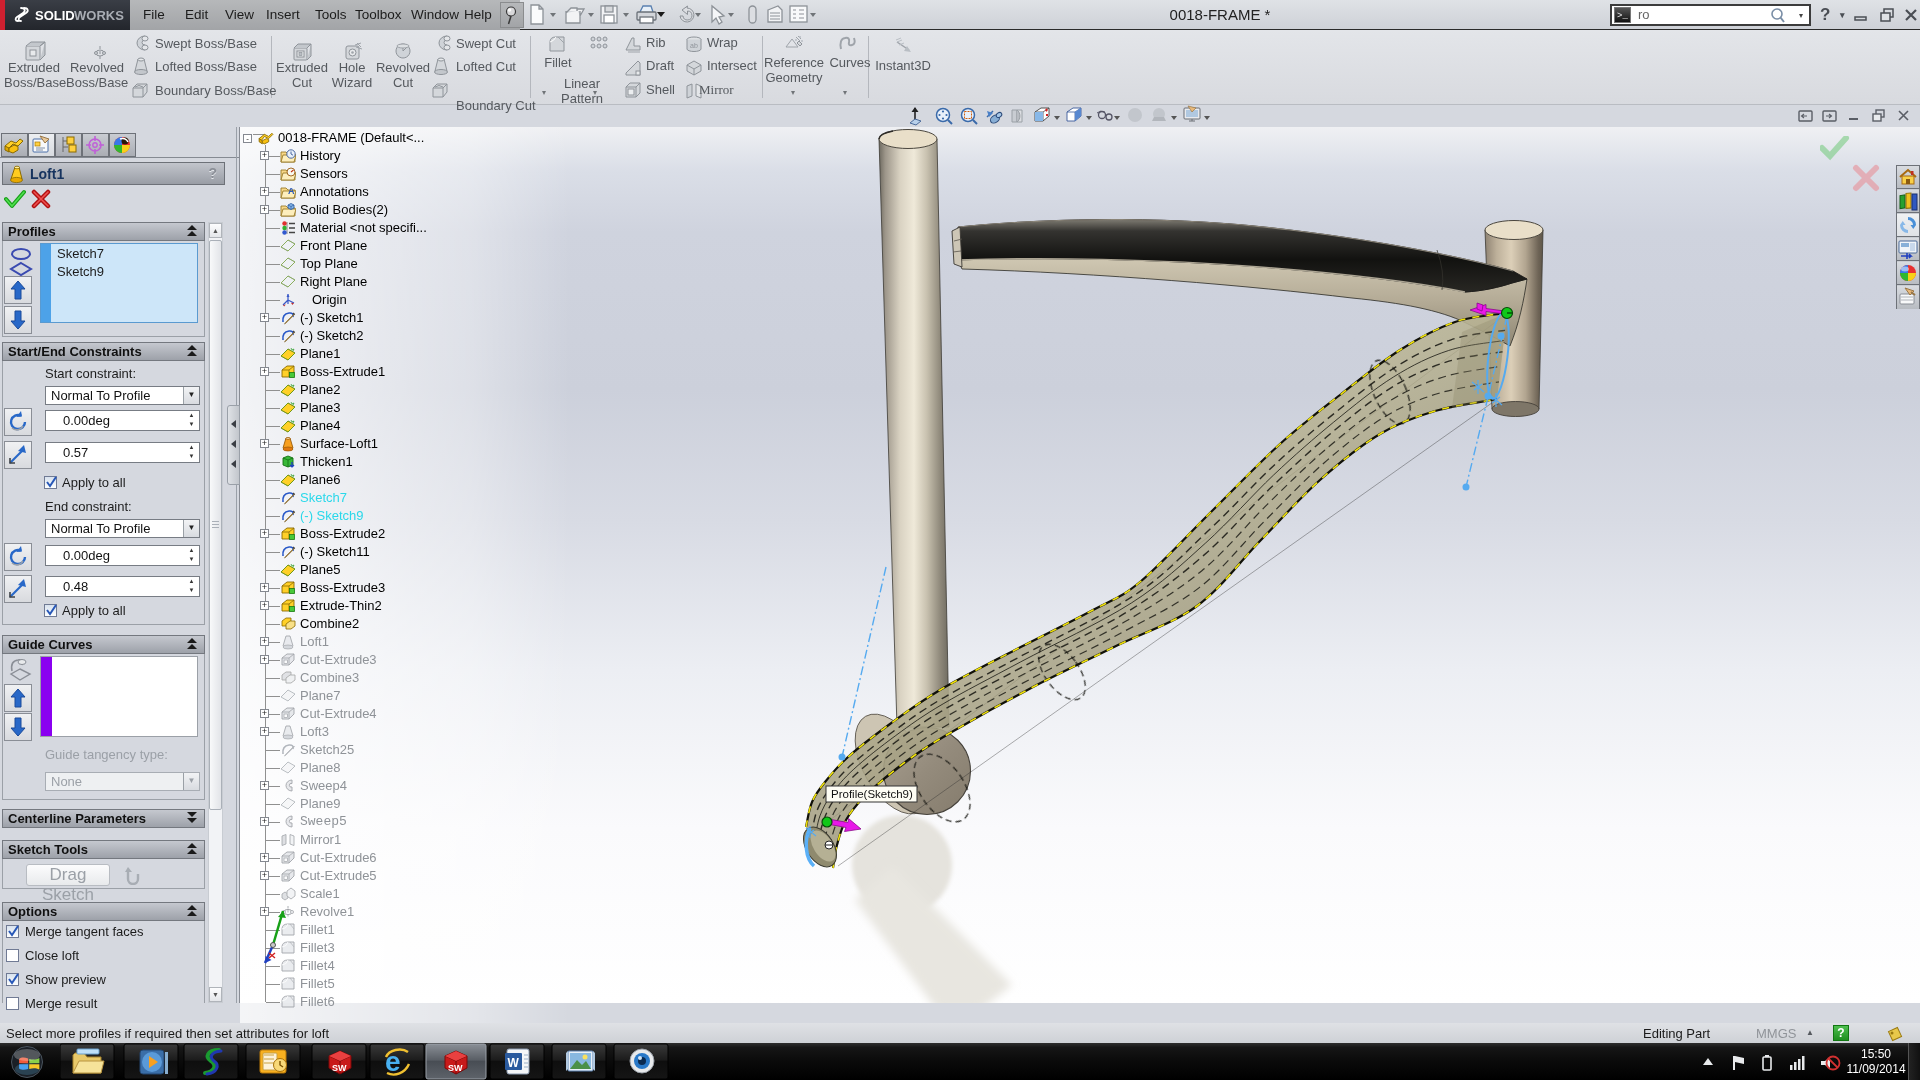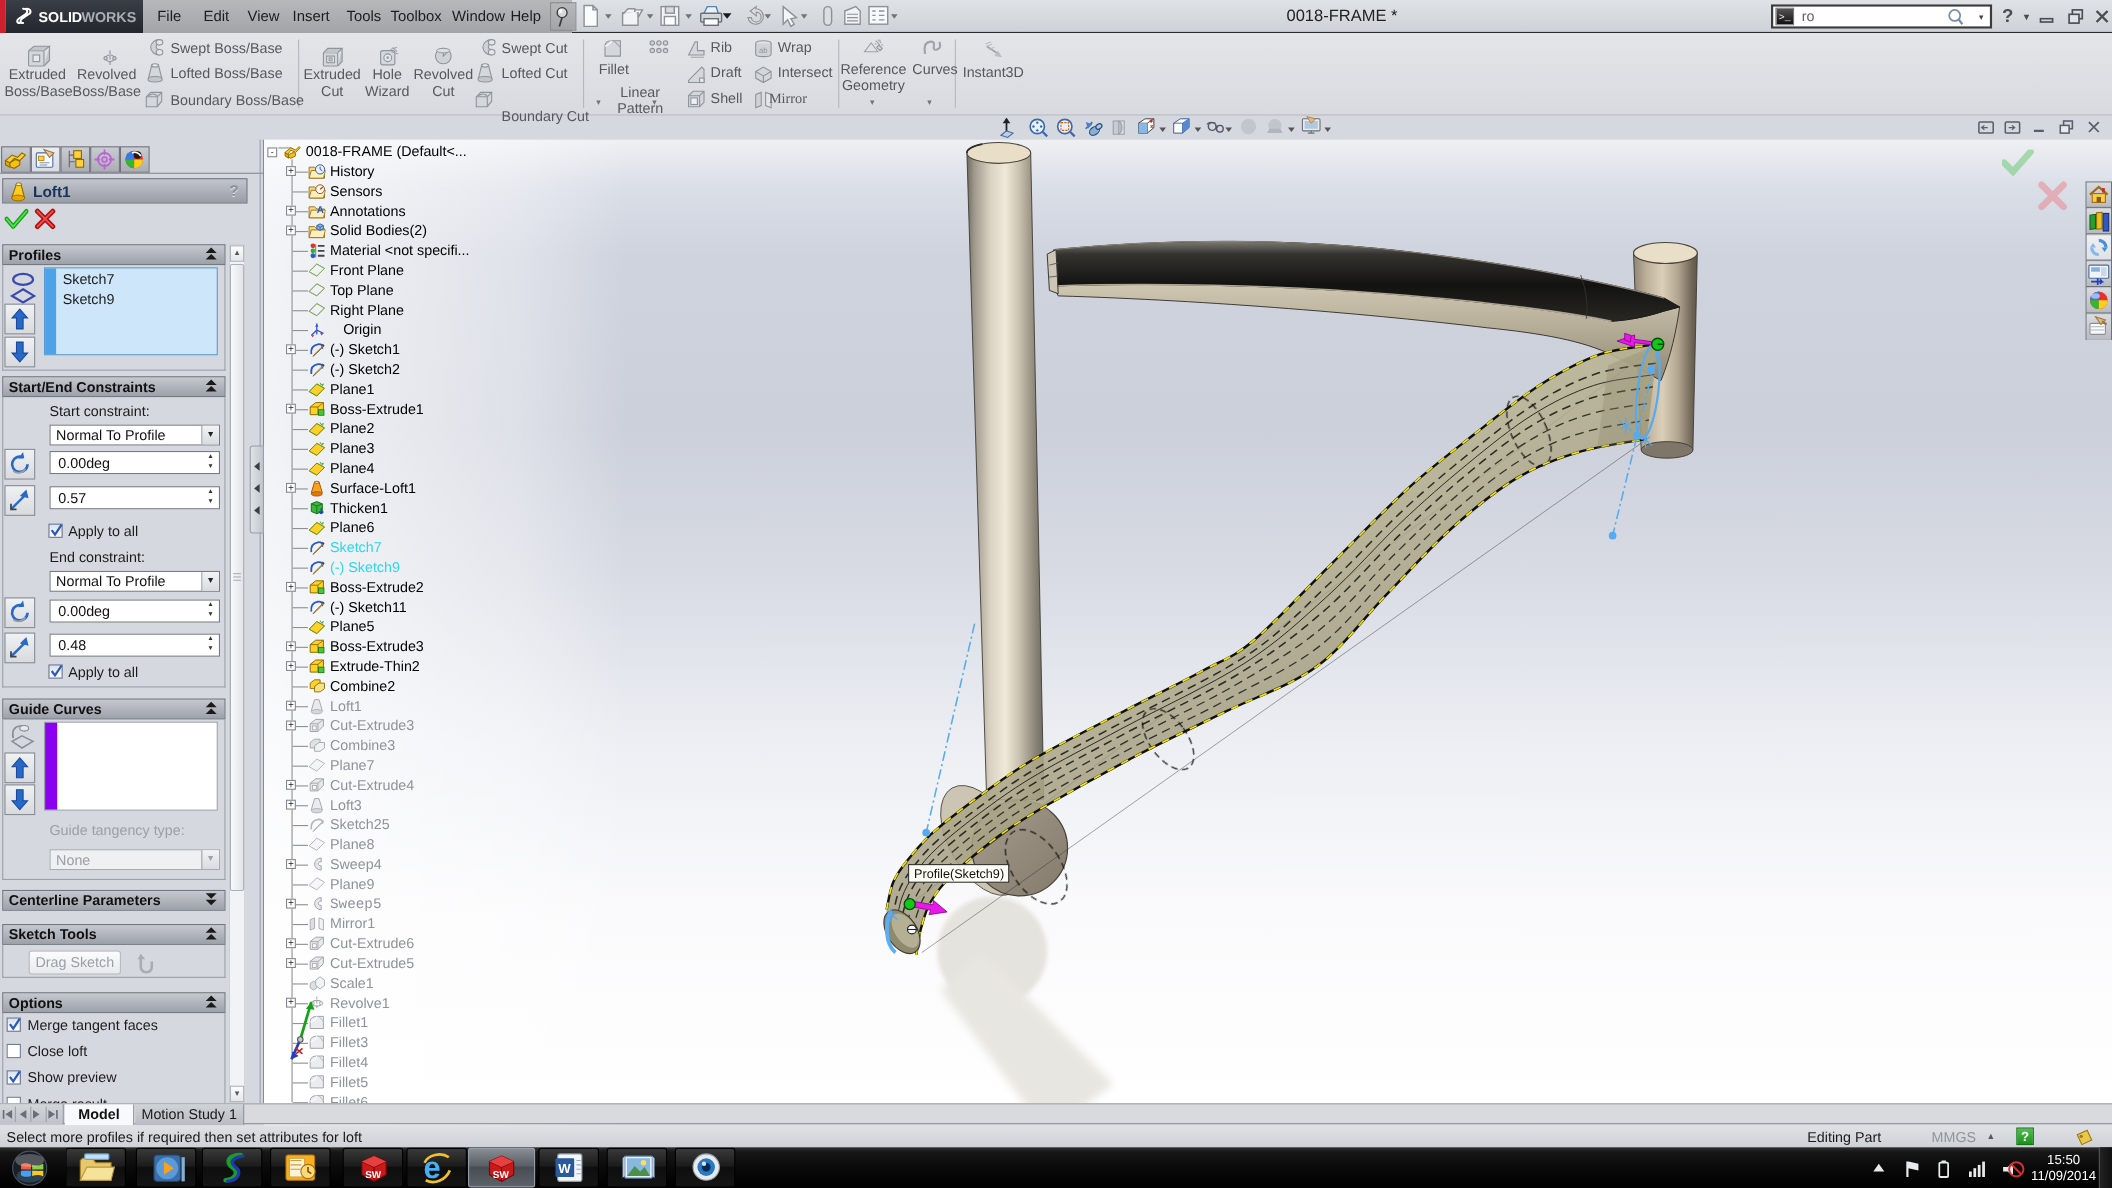--- a/index.html
+++ b/index.html
@@ -45,21 +45,21 @@
 .pmtab.active { background:linear-gradient(#eceef1,#d8dbe0); }
 .grphead { position:absolute; left:2px; width:203px; height:19px; background:linear-gradient(#c5c8cf,#9da1a9); border:1px solid #74787f; font-size:13px; font-weight:bold; color:#101010; line-height:18px; padding-left:5px;}
 .grpbox { position:absolute; left:2px; width:203px; border:1px solid #9ba0a7; border-top:none; }
 .chev { position:absolute; right:5px; top:1px; width:12px; height:16px; }
 .chev b, .chev i { position:absolute; left:0; width:0; height:0; border-left:5px solid transparent; border-right:5px solid transparent; border-bottom:5px solid #1a1a1a; }
 .chev b { top:1px; } .chev i { top:7px; }
 .chevd b, .chevd i { border-bottom:none; border-top:5px solid #1a1a1a; }
 .plabel { position:absolute; font-size:13px; color:#1c1c1c; }
 .pdrop { position:absolute; left:45px; width:155px; height:19px; background:#fff; border:1px solid #777c84; font-size:13px; color:#111; line-height:17px; padding-left:5px; }
 .pdrop .da { position:absolute; right:0px; top:0px; width:16px; height:17px; background:linear-gradient(#f2f3f5,#d8dbe0); border-left:1px solid #9aa0a6; text-align:center; font-size:8px; line-height:16px; color:#222;}
-.pfield { position:absolute; left:45px; width:155px; height:21px; background:#fff; border:1px solid #777c84; font-size:13px; color:#111; line-height:19px; padding-left:7px;}
+.pfield { position:absolute; left:45px; width:155px; height:21px; background:#fff; border:1px solid #777c84; font-size:13px; color:#111; line-height:19px; padding-left:17px;}
 .spin { position:absolute; right:1px; top:0px; width:13px; height:19px; font-size:6px; color:#333; text-align:center; line-height:9px;}
 .ibtn { position:absolute; left:4px; width:28px; height:28px; background:linear-gradient(#f0f1f3,#d8dade); border:1px solid #8a8e96; }
 .cbox { position:absolute; width:13px; height:13px; background:#fff; border:1px solid #707a94; }
 .cbox.grad { background:linear-gradient(#d8e2ee,#fdfefe); }
 .cbox svg { position:absolute; left:0px; top:-2px; }
 
 #mtabs { position:absolute; left:0; top:1003px; width:1920px; height:19px; background:#d8dade; border-top:1px solid #9ea2a8; border-bottom:1px solid #8f939b;}
 #statusbar { position:absolute; left:0; top:1023px; width:1920px; height:20px; background:linear-gradient(#dfe1e5,#ced1d6); font-size:13px; color:#1a1a1a; }
 #taskbar { position:absolute; left:0; top:1043px; width:1920px; height:37px; background:linear-gradient(#2e2e2e 0%, #161616 12%, #0a0a0a 50%, #000 100%); }
 </style>
@@ -1098,21 +1098,21 @@
     <div class="grphead" style="top:682px;">Centerline Parameters<span class="chev chevd">
           <b></b>
           <i></i>
         </span></div>
 
     <div class="grphead" style="top:713px;">Sketch Tools<span class="chev">
           <b></b>
           <i></i>
         </span></div>
     <div class="grpbox" style="top:732px;height:30px;"></div>
-    <div style="position:absolute;left:26px;top:737px;width:84px;height:22px;background:linear-gradient(#fcfcfd,#e8eaec);border:1px solid #b8bcc2;border-radius:3px;font-size:13px;color:#9ba0a7;text-align:center;line-height:20px;">Drag Sketch</div>
+    <div style="position:absolute;left:26px;top:737px;width:84px;height:22px;background:linear-gradient(#fcfcfd,#e8eaec);border:1px solid #b8bcc2;border-radius:3px;font-size:17px;color:#9ba0a7;text-align:center;line-height:20px;">Drag Sketch</div>
     <svg style="position:absolute;left:124px;top:738px" width="20" height="20" viewBox="0 0 20 20">
         <path d="M4,6 L4,14 a5,5 0 0,0 10,0 L14,9" fill="none" stroke="#a8adb4" stroke-width="2.4"></path>
         <path d="M1,7 L4,2 L8,7 Z" fill="#a8adb4"></path>
       </svg>
 
     <div class="grphead" style="top:775px;">Options<span class="chev">
           <b></b>
           <i></i>
         </span></div>
     <div class="grpbox" style="top:794px;height:82px;border-bottom:none;"></div>
@@ -1200,33 +1200,20 @@
             <path d="M14,6 l4,3" stroke="#9a7848" stroke-width="2"></path>
           </svg>
       </div>
     </div>
     <svg style="position:absolute;left:1820px;top:136px;" width="64" height="56" viewBox="0 0 64 56">
       <path d="M2,12 L10,20 L26,2" fill="none" stroke="#70c878" stroke-width="6" stroke-linecap="round" opacity="0.55"></path>
       <path d="M36,32 L56,52 M56,32 L36,52" stroke="#e89098" stroke-width="6" stroke-linecap="round" opacity="0.6"></path>
     </svg>
   </div>
 
-  <div id="mtabs">
-    <div style="position:absolute;left:0px;top:0px;width:58px;height:18px;background:linear-gradient(#d2d5da,#bfc2c8);border-right:1px solid #8f939b;">
-      <svg width="58" height="18" viewBox="0 0 58 18" fill="#6a6e76">
-          <path d="M4,9 l6,-4 v8 z M3,5 v8 h-1.5 v-8 z" transform="translate(1,0)"></path>
-          <path d="M18,9 l6,-4 v8 z"></path>
-          <path d="M36,9 l-6,-4 v8 z"></path>
-          <path d="M50,9 l-6,-4 v8 z M51,5 v8 h1.5 v-8 z"></path>
-          <path d="M14,2 v14 M28,2 v14 M42,2 v14" stroke="#9ea2a8" stroke-width="1"></path>
-        </svg>
-    </div>
-    <div style="position:absolute;left:59px;top:0px;width:63px;height:19px;background:#f8f9fa;border-right:1px solid #8f939b;font-size:13px;font-weight:bold;color:#111;text-align:center;line-height:18px;">Model</div>
-    <div style="position:absolute;left:123px;top:0px;width:99px;height:19px;background:linear-gradient(#cfd2d7,#b8bbc1);border-right:1px solid #8f939b;font-size:13px;color:#1a1a1a;text-align:center;line-height:18px;">Motion Study 1</div>
-  </div>
   <div id="statusbar">
     <div style="position:absolute;left:6px;top:3px;">Select more profiles if required then set attributes for loft</div>
     <div style="position:absolute;left:1643px;top:3px;">Editing Part</div>
     <div style="position:absolute;left:1756px;top:3px;color:#909499;">MMGS</div>
     <div style="position:absolute;left:1806px;top:5px;font-size:8px;color:#55595e;">▲</div>
     <div style="position:absolute;left:1833px;top:2px;width:16px;height:16px;background:linear-gradient(#4fbf4f,#1f8f1f);border:1px solid #117711;color:#fff;font-size:12px;font-weight:bold;text-align:center;line-height:15px;">?</div>
     <svg style="position:absolute;left:1886px;top:2px;" width="18" height="17" viewBox="0 0 18 17">
         <path d="M2,9 L9,2 L16,9 L9,16 Z" fill="#e8c84a" stroke="#9a7a10" transform="rotate(20 9 9)"></path>
         <circle cx="6" cy="8" r="1.5" fill="#9a7a10"></circle>
       </svg>

